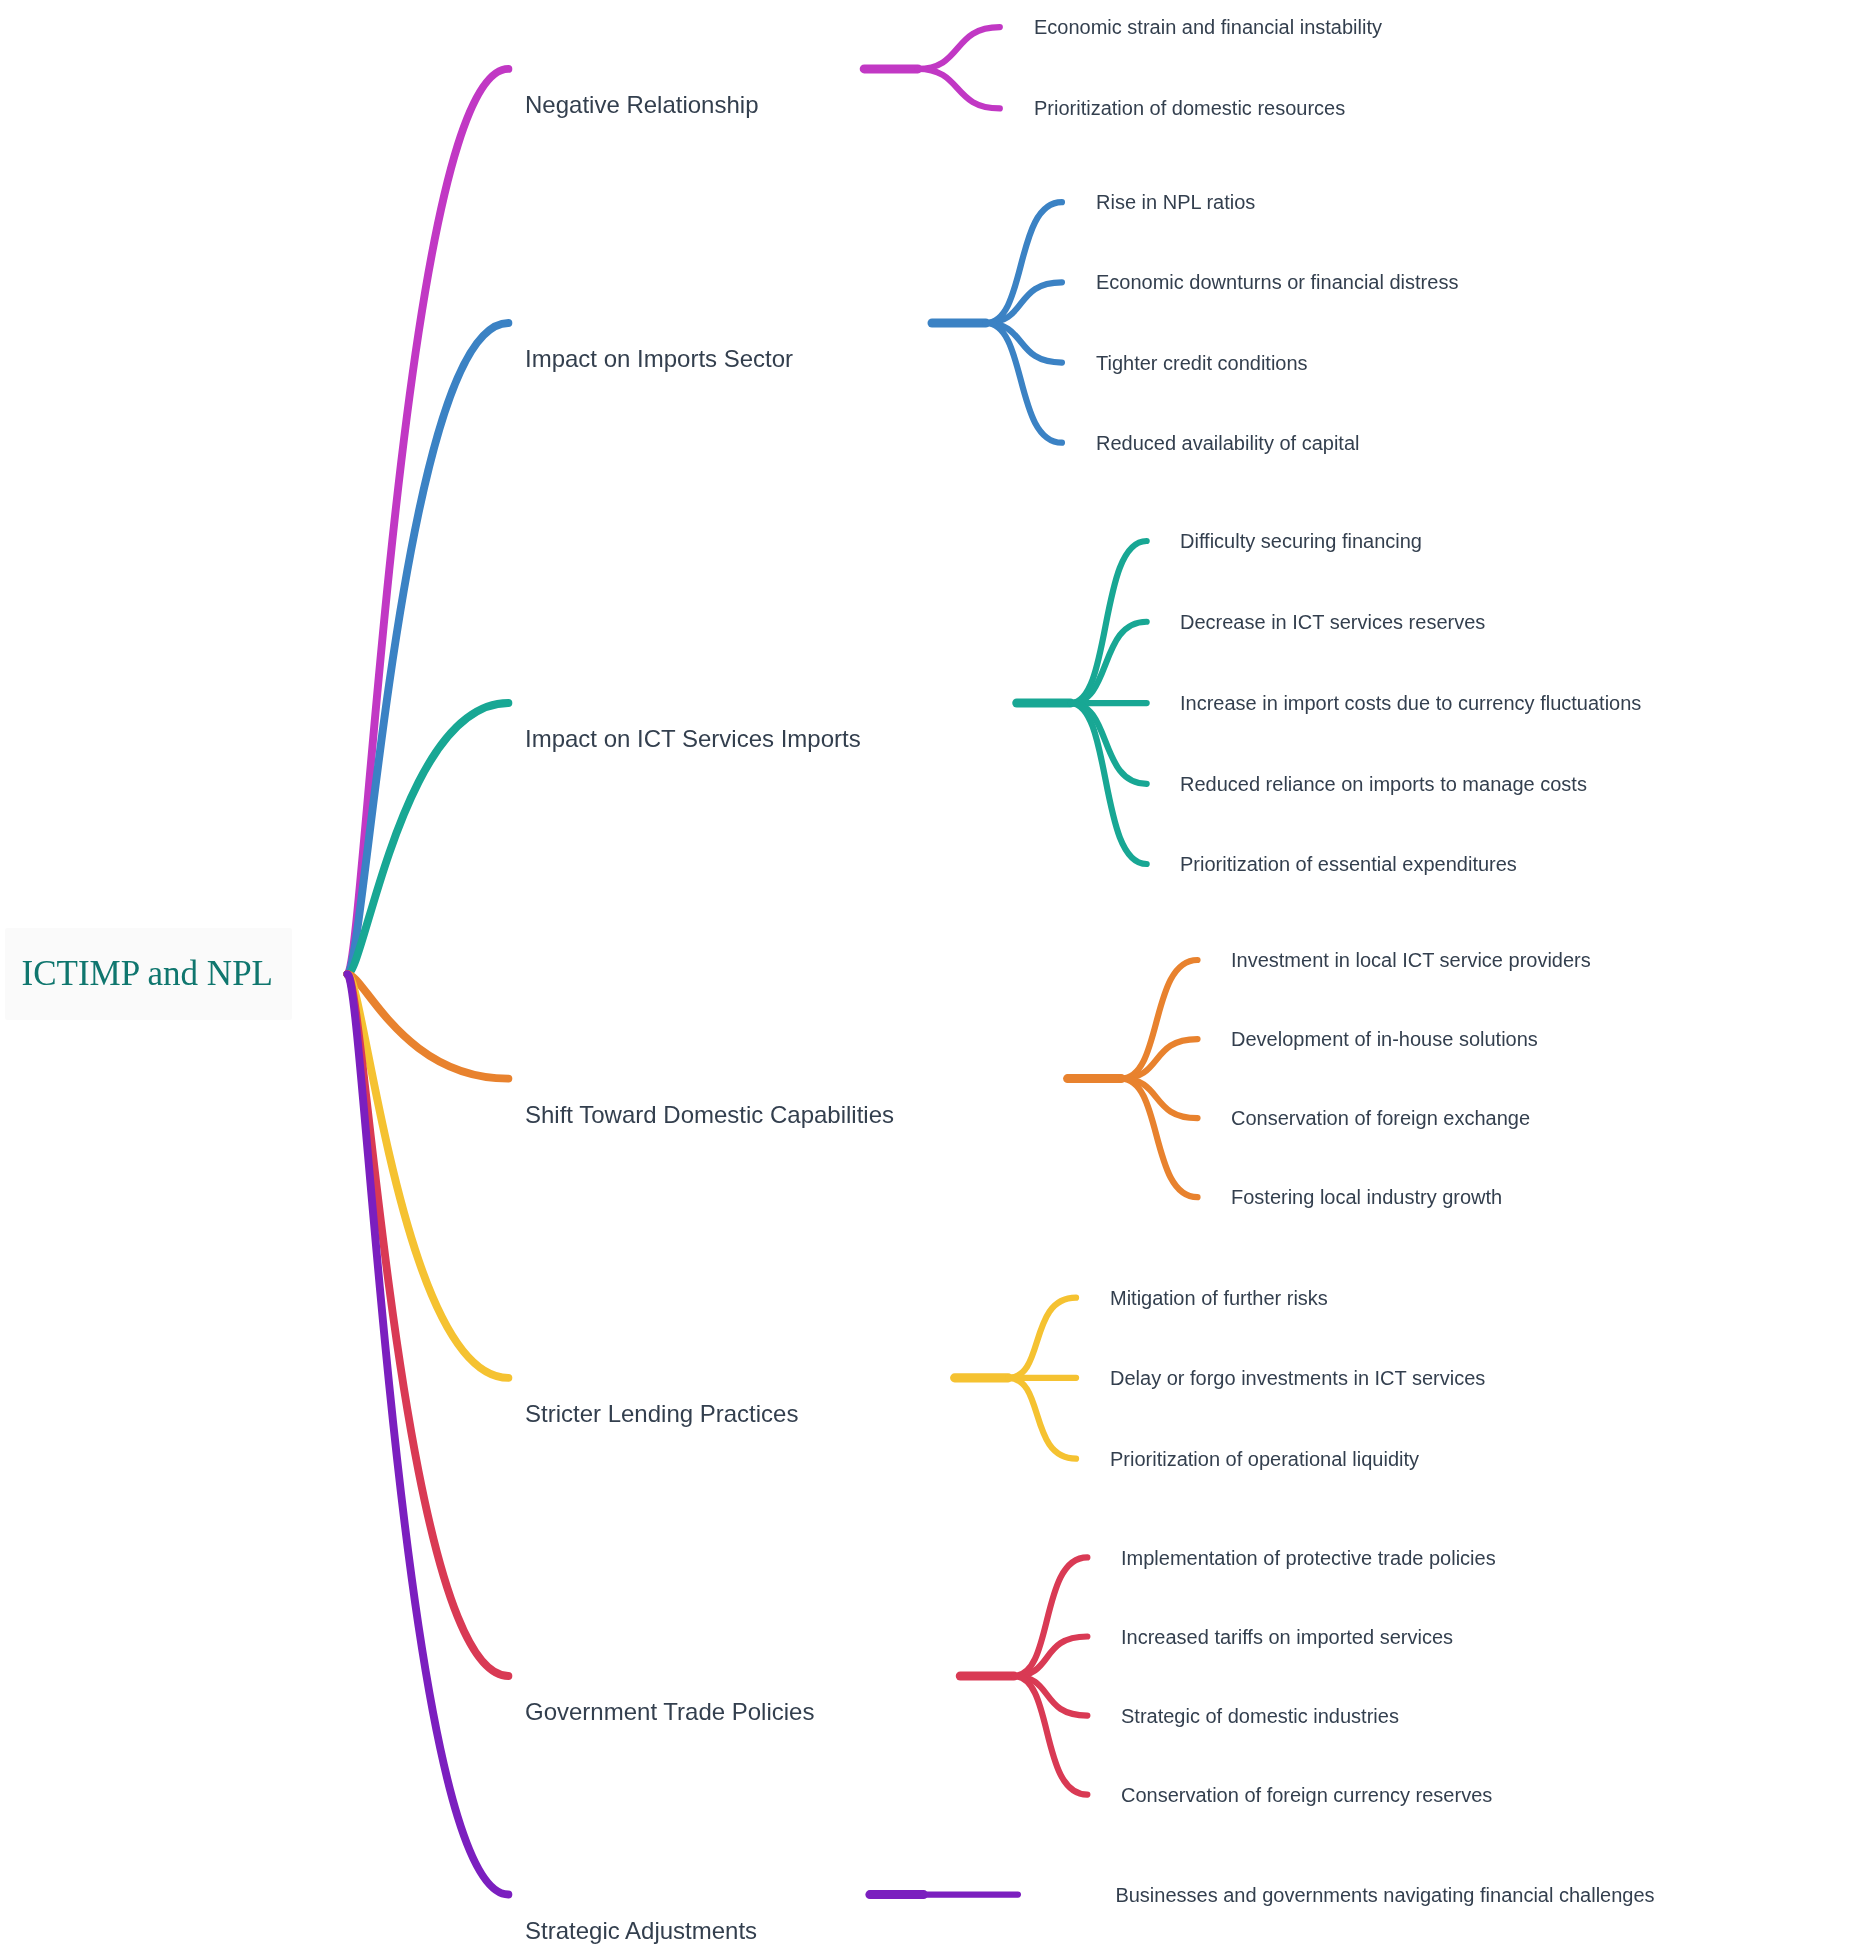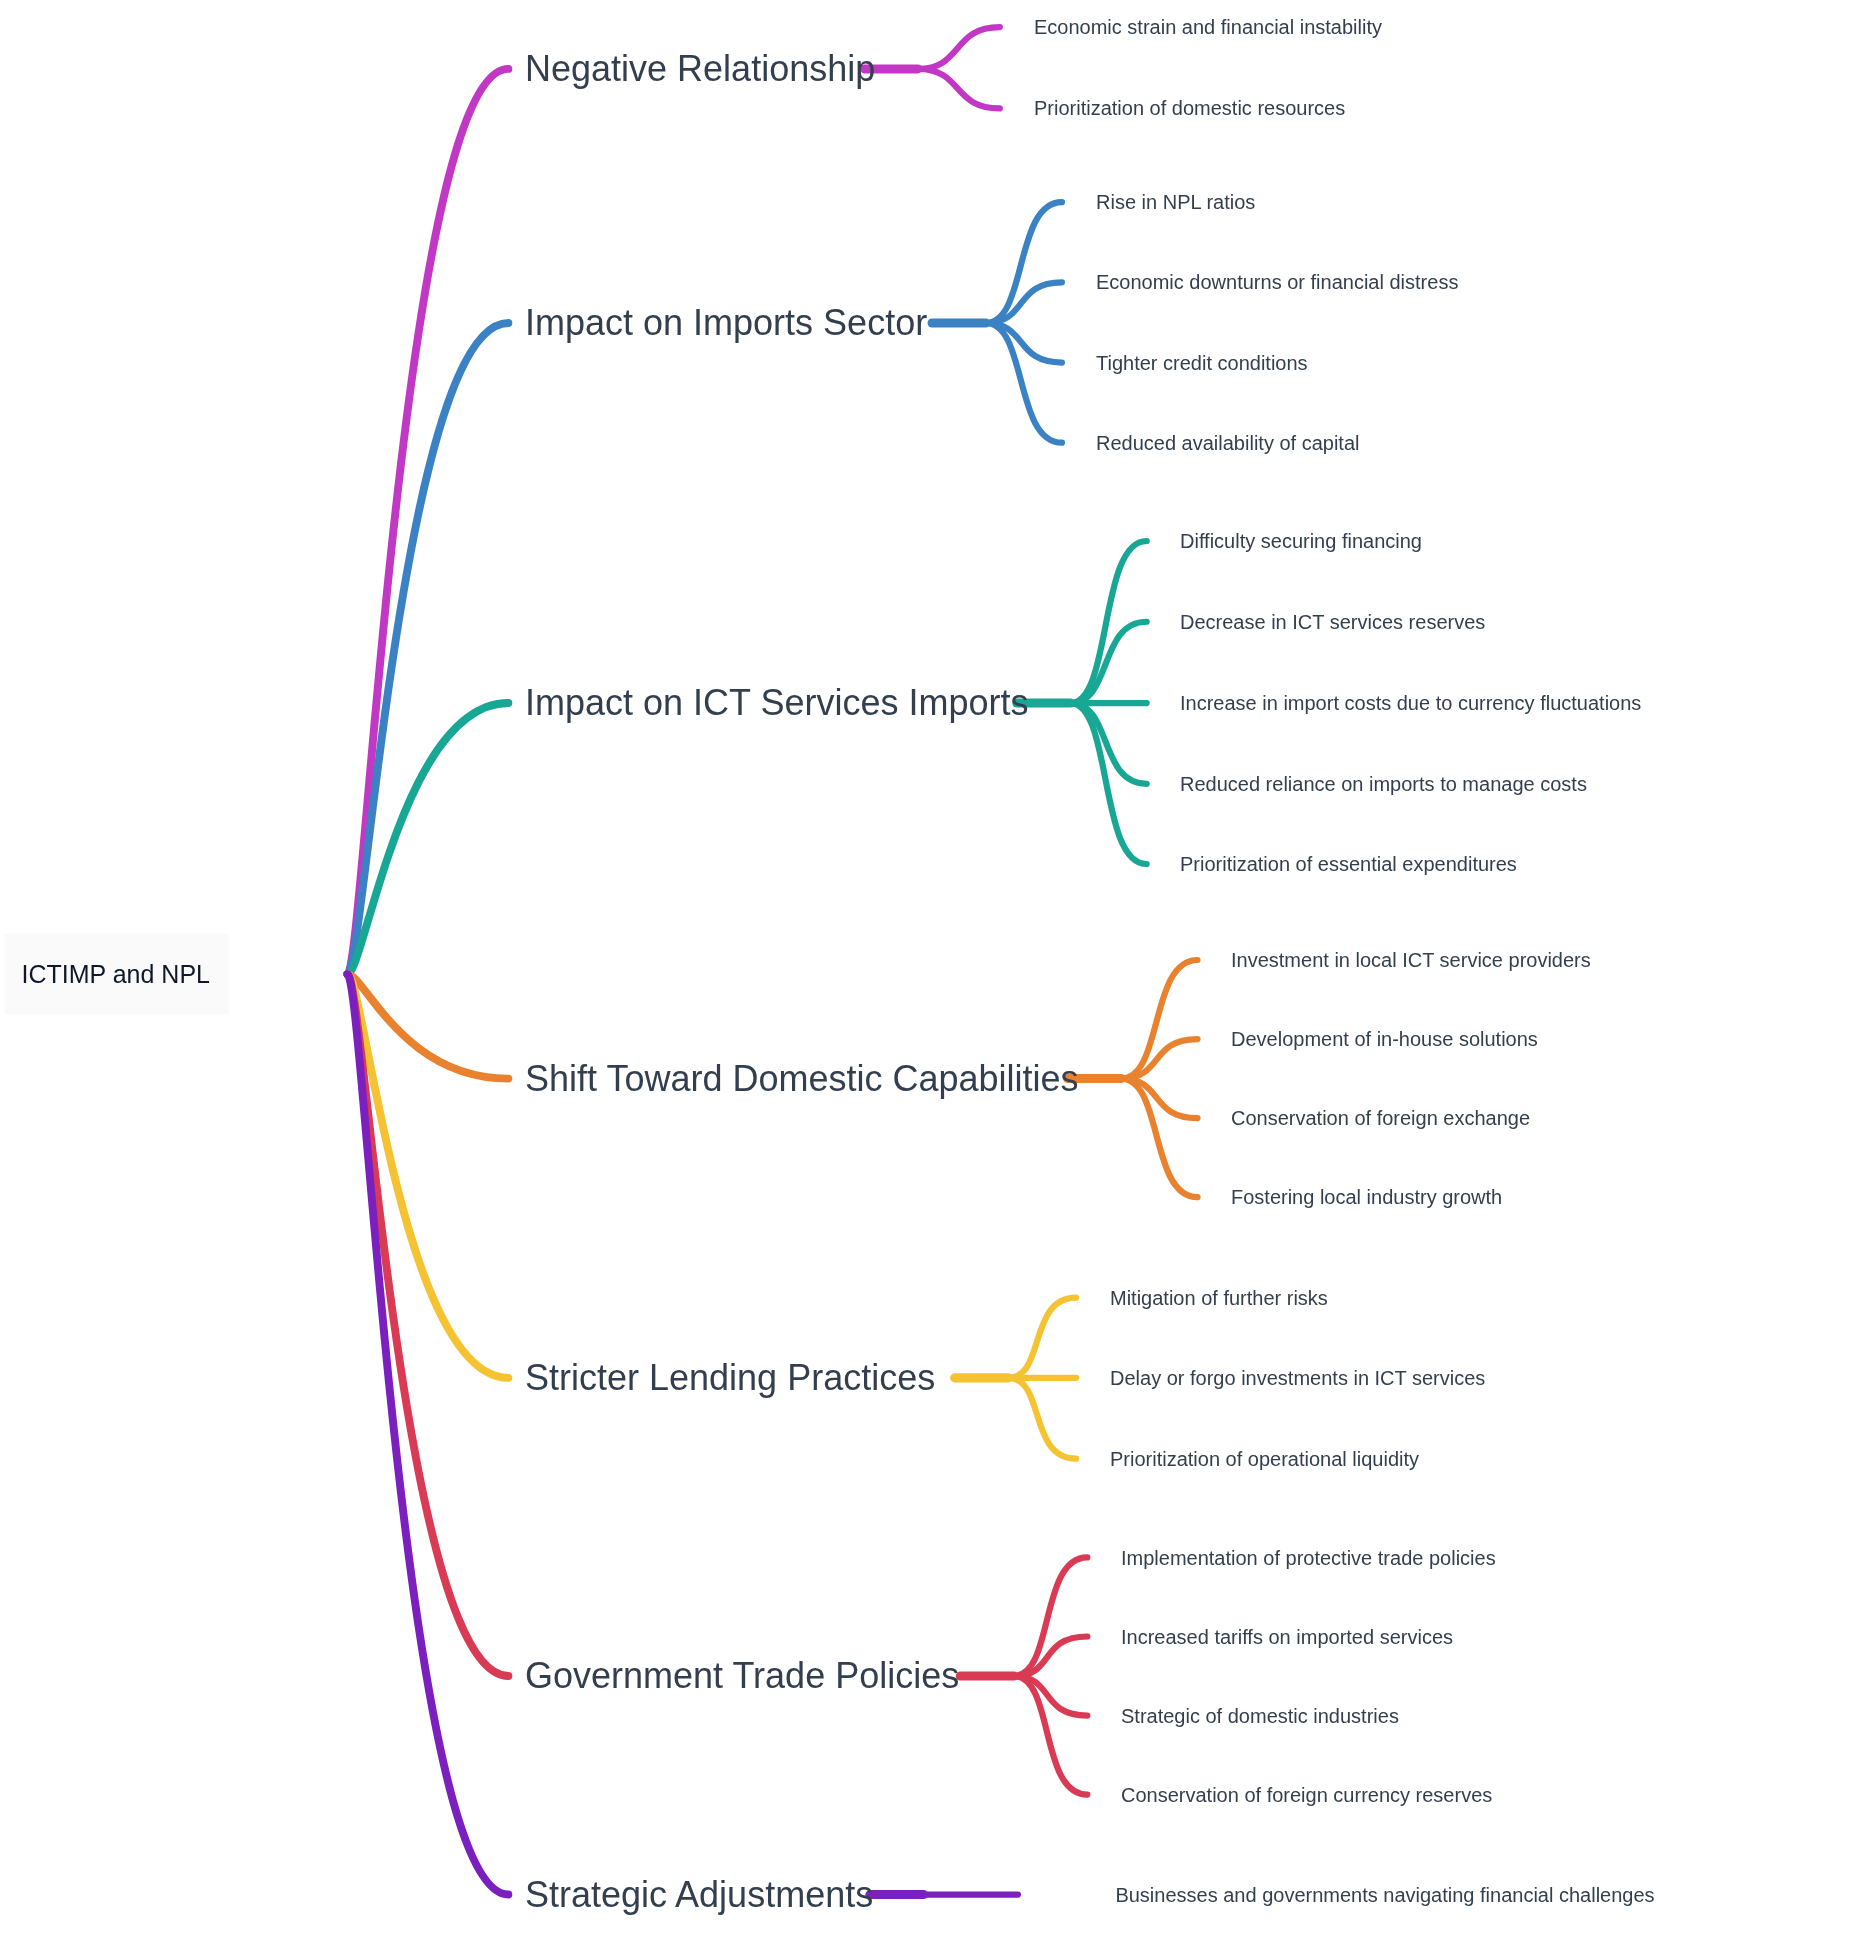--- a/index.html
+++ b/index.html
@@ -33,29 +33,31 @@
   .node.wrap {
     white-space: normal;
     line-height: 1.35;
     transform: translateY(-50%);
     text-align: center;
   }
   .root-node {
     position: absolute;
     transform: translateY(-50%);
     background: #fafafa;
-    color: #0f172a;
-    font-size: 25px;
+    color: #0f766e;
+    font-size: 35px;
     padding: 26px 19px 26px 17px;
     border-radius: 2.3px;
     white-space: nowrap;
     box-sizing: border-box;
+    font-family: Liberation Serif, serif;
   }
   .branch-node {
-    font-size: 36px;
+    font-size: 24px;
+    margin-top: 36px;
   }
   .leaf-node {
     font-size: 20px;
   }
 </style>
 </head>
 <body>
 
 <div id="stage">
 

